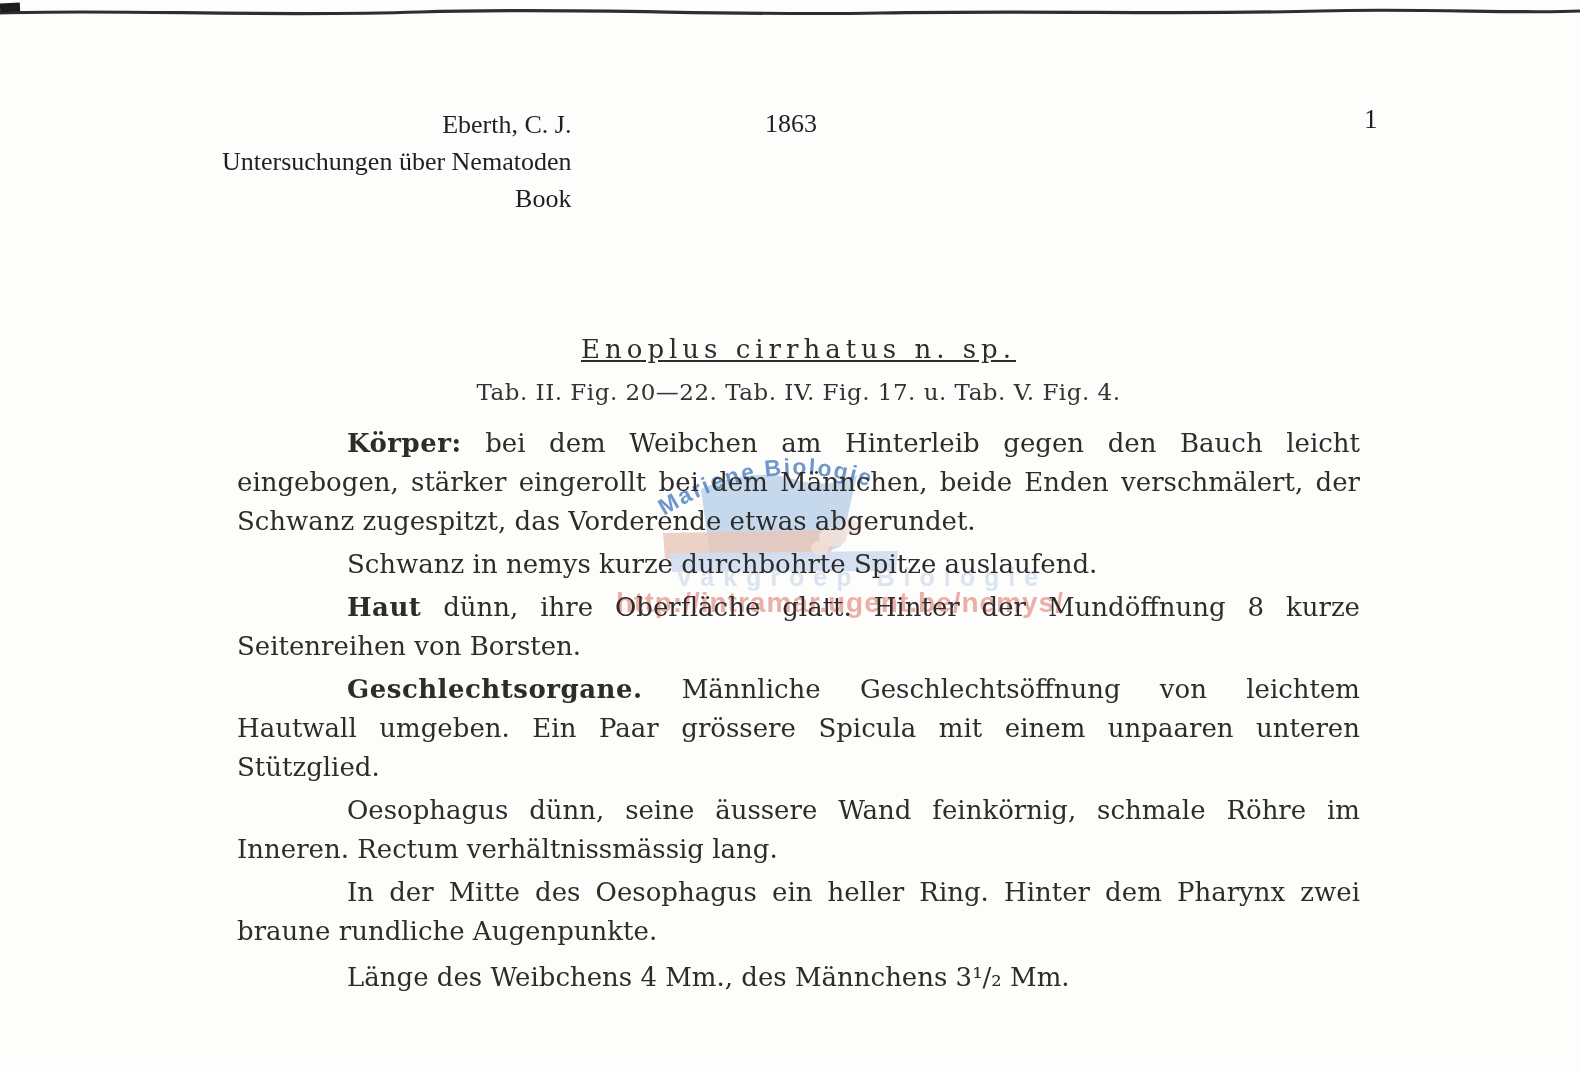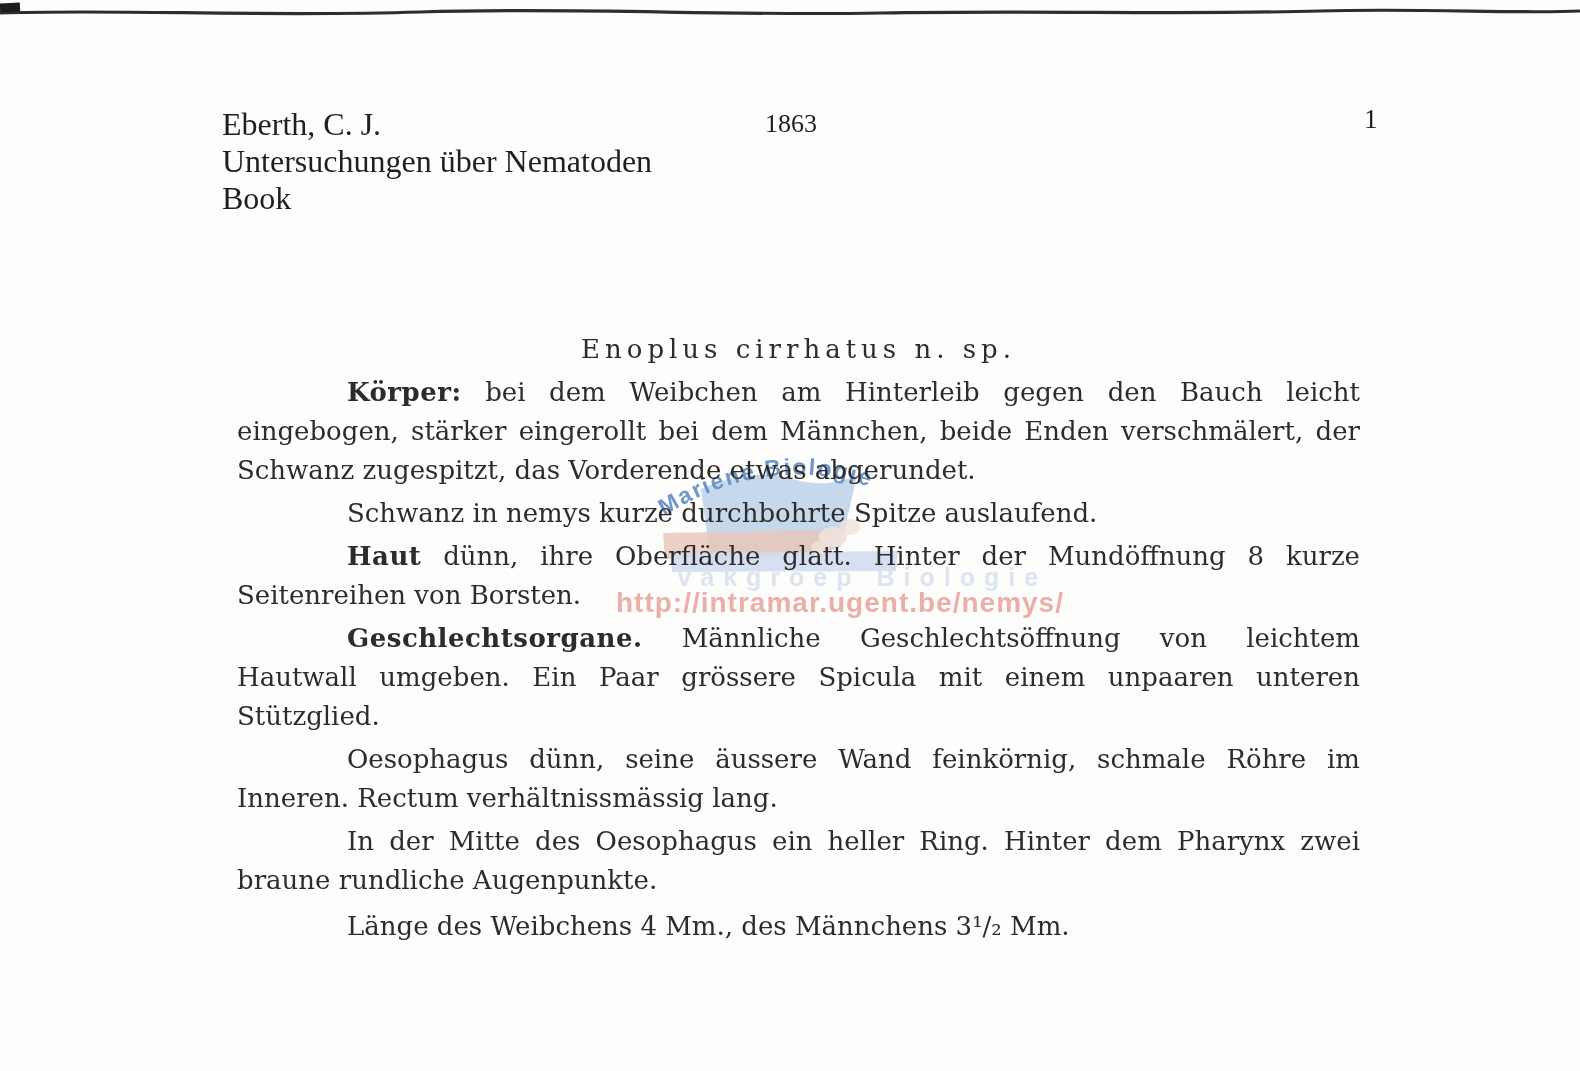--- a/index.html
+++ b/index.html
@@ -8,36 +8,36 @@
     width:1580px;height:1071px;
     background:#fdfdfc;
     font-family:"DejaVu Serif", serif;
     color:#2b2b2b;
     overflow:hidden;
   }
   
   .topline{position:absolute;left:0;top:0;z-index:3;}
   
   .typed{font-family:"Liberation Serif", serif;color:#1f1f1f;}
-  .citation{position:absolute;left:222px;top:106px;font-size:32px;line-height:37px;}
+  .citation{position:absolute;left:222px;top:106px;font-size:26px;line-height:37px;text-align:right;}
   .year{position:absolute;left:765px;top:109px;font-size:26px;}
   .pagenum{position:absolute;left:1364px;top:104px;font-size:27px;}
   .species{
     position:absolute;left:222px;top:242px;
     font-size:29px;font-weight:bold;font-style:italic;
     letter-spacing:0.5px;color:#222;
   }
   
   .content{
     position:absolute;left:237px;top:330px;width:1123px;z-index:2;
     font-size:26px;line-height:39px;color:#2e2c2a;
   }
   .title{
     text-align:center;font-size:26px;letter-spacing:5px;
-    margin:0 0 4px 0;white-space:nowrap;
+    margin:0 0 4px 0;white-space:nowrap;text-decoration:underline;
   }
   .figref{
     text-align:center;font-size:23px;letter-spacing:0.5px;
     margin:0 0 12px 0;color:#343230;
   }
   .para{
     margin:0 0 4px 0;
     text-indent:110px;
     text-align:justify;
   }
@@ -81,20 +81,21 @@
     <div>Eberth, C. J.</div>
     <div>Untersuchungen über Nematoden</div>
     <div>Book</div>
   </div>
   <div class="year typed">1863</div>
   <div class="pagenum typed">1</div>
 
 
   <div class="content">
     <div class="title">Enoplus cirrhatus n. sp.</div>
+    <div class="figref">Tab. II. Fig. 20—22. Tab. IV. Fig. 17. u. Tab. V. Fig. 4.</div>
     <div id="paragraphs">
         <p class="para"><b>Körper:</b> <span>bei dem Weibchen am Hinterleib gegen den Bauch leicht eingebogen, stärker eingerollt bei dem Männchen, beide Enden verschmälert, der Schwanz zugespitzt, das Vorderende etwas abgerundet.</span></p>
         <p class="para"><span>Schwanz in nemys kurze durchbohrte Spitze auslaufend.</span></p>
         <p class="para"><b>Haut</b> <span>dünn, ihre Oberfläche glatt. Hinter der Mundöffnung 8 kurze Seitenreihen von Borsten.</span></p>
         <p class="para"><b>Geschlechtsorgane.</b> <span>Männliche Geschlechtsöffnung von leichtem Hautwall umgeben. Ein Paar grössere Spicula mit einem unpaaren unteren Stützglied.</span></p>
         <p class="para"><span>Oesophagus dünn, seine äussere Wand feinkörnig, schmale Röhre im Inneren. Rectum verhältnissmässig lang.</span></p>
         <p class="para"><span>In der Mitte des Oesophagus ein heller Ring. Hinter dem Pharynx zwei braune rundliche Augenpunkte.</span></p>
         <p class="para measure"><span>Länge des Weibchens 4 Mm., des Männchens 3¹/₂ Mm.</span></p>
       </div>
   </div>

